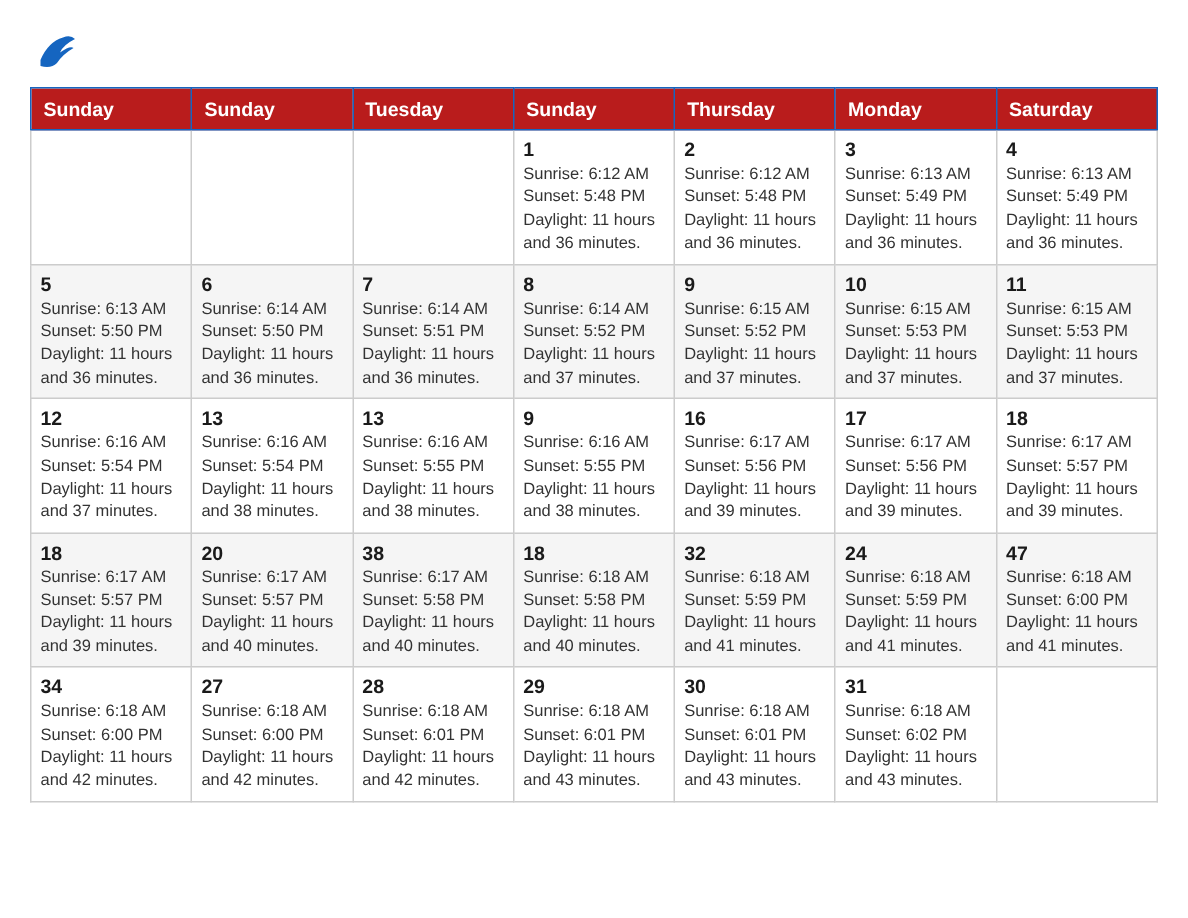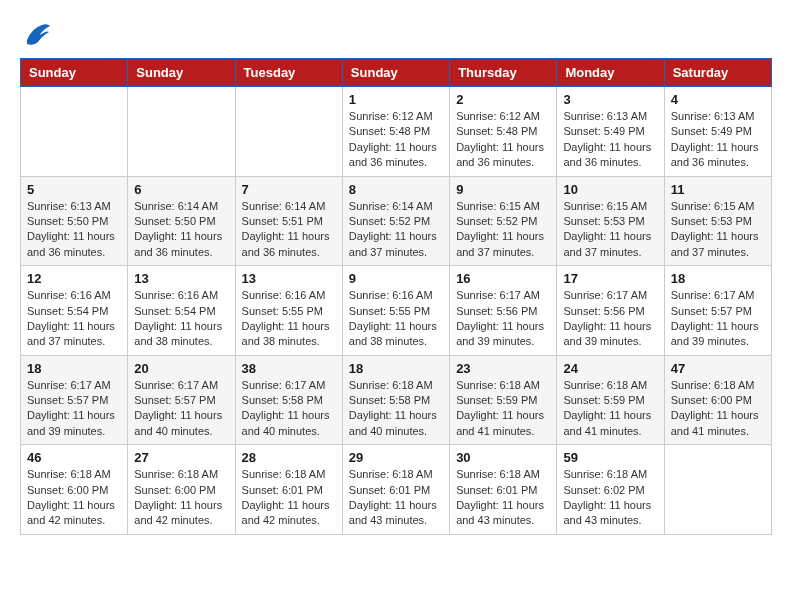--- a/index.html
+++ b/index.html
@@ -279,21 +279,21 @@
 and 40 minutes.</div>
         </td>
         <td>
           <span class="day-num">18</span>
           <div class="day-info" style="white-space: pre-line;">Sunrise: 6:18 AM
 Sunset: 5:58 PM
 Daylight: 11 hours
 and 40 minutes.</div>
         </td>
         <td>
-          <span class="day-num">23</span>
+          <span class="day-num">32</span>
           <div class="day-info" style="white-space: pre-line;">Sunrise: 6:18 AM
 Sunset: 5:59 PM
 Daylight: 11 hours
 and 41 minutes.</div>
         </td>
         <td>
           <span class="day-num">24</span>
           <div class="day-info" style="white-space: pre-line;">Sunrise: 6:18 AM
 Sunset: 5:59 PM
 Daylight: 11 hours
@@ -302,21 +302,21 @@
         <td>
           <span class="day-num">47</span>
           <div class="day-info" style="white-space: pre-line;">Sunrise: 6:18 AM
 Sunset: 6:00 PM
 Daylight: 11 hours
 and 41 minutes.</div>
         </td>
       </tr>
       <tr>
         <td>
-          <span class="day-num">46</span>
+          <span class="day-num">34</span>
           <div class="day-info" style="white-space: pre-line;">Sunrise: 6:18 AM
 Sunset: 6:00 PM
 Daylight: 11 hours
 and 42 minutes.</div>
         </td>
         <td>
           <span class="day-num">27</span>
           <div class="day-info" style="white-space: pre-line;">Sunrise: 6:18 AM
 Sunset: 6:00 PM
 Daylight: 11 hours
@@ -337,21 +337,21 @@
 and 43 minutes.</div>
         </td>
         <td>
           <span class="day-num">30</span>
           <div class="day-info" style="white-space: pre-line;">Sunrise: 6:18 AM
 Sunset: 6:01 PM
 Daylight: 11 hours
 and 43 minutes.</div>
         </td>
         <td>
-          <span class="day-num">59</span>
+          <span class="day-num">31</span>
           <div class="day-info" style="white-space: pre-line;">Sunrise: 6:18 AM
 Sunset: 6:02 PM
 Daylight: 11 hours
 and 43 minutes.</div>
         </td>
         <td class="empty-cell"></td>
       </tr>
     </tbody>
 </table>
 

